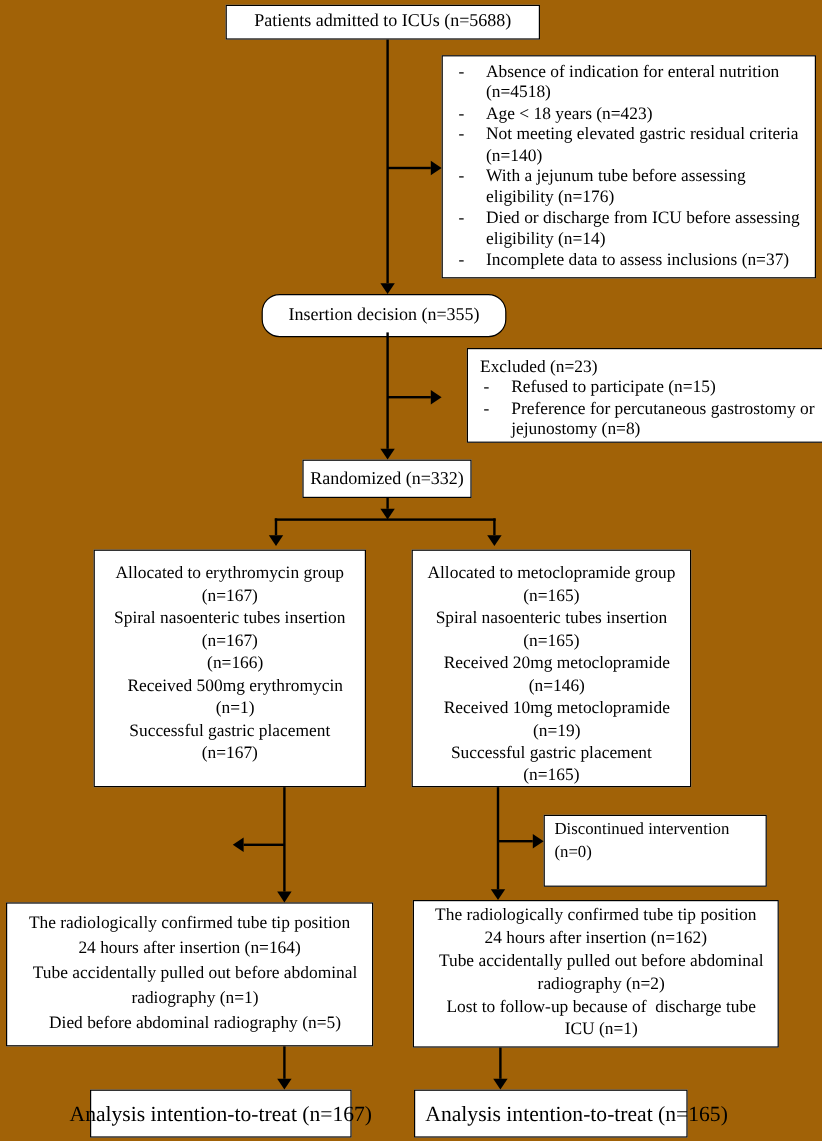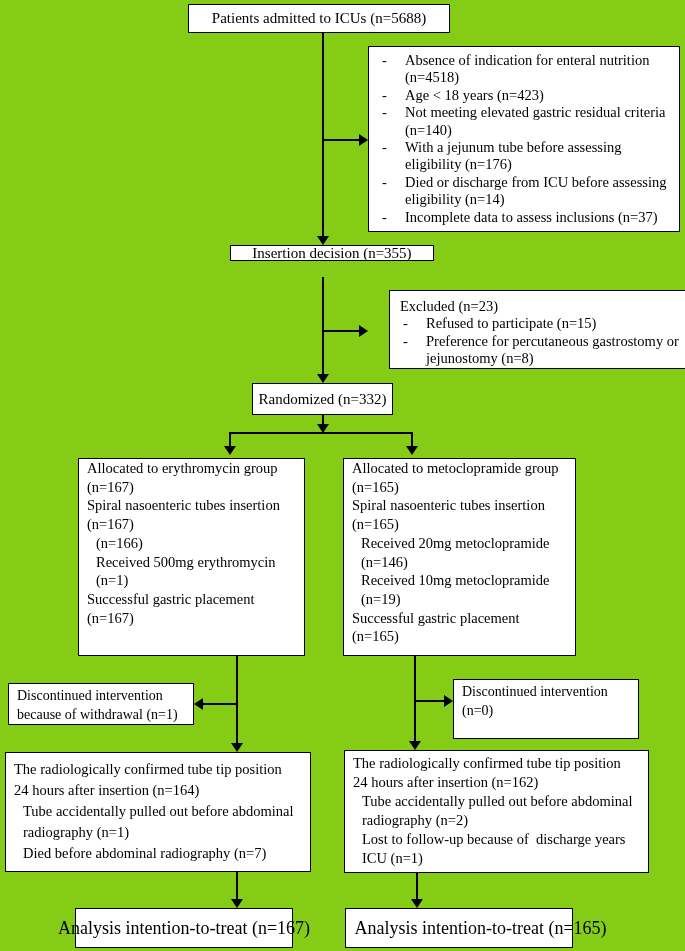--- a/index.html
+++ b/index.html
@@ -1,31 +1,31 @@
 <!DOCTYPE html>
 <html><head>
 <meta charset="utf-8">
 <title>CONSORT Flow Diagram</title>
 <style>
   html,body{margin:0;padding:0;background:#ffffff;}
   .canvas{
-    position:relative;width:685px;height:951px;background:#84cc16;
+    position:relative;width:685px;height:951px;background:#a16207;
     font-family:"Liberation Serif","DejaVu Serif",serif;color:#000;
     overflow:hidden;
   }
   .box{
     position:absolute;border:1.5px solid #000;background:#fff;
     box-sizing:border-box;
   }
   .center-box{
     display:flex;align-items:center;justify-content:center;
     font-size:15px;white-space:nowrap;
   }
   .center-box.small{font-size:18px;}
-  .lines-box{font-size:14.5px;padding:0 8px;}
+  .lines-box{font-size:14.5px;padding:10px 8px;text-align:center;}
   .tline{white-space:pre;}
   .tline.ind1{padding-left:9px;}
   .lh187 .tline{line-height:18.7px;}
   .lh21 .tline{line-height:21px;}
   .lh19 .tline{line-height:19px;}
   .list-box{font-size:14.5px;line-height:17.4px;padding:5px 4px 5px 8px;}
   .list-title{padding-left:2px;}
   .bullet-row{display:flex;}
   .dash{width:28px;flex:none;padding-left:5px;box-sizing:border-box;}
   .btext{flex:1;}
@@ -68,21 +68,21 @@
           <span class="dash">-</span>
           <span class="btext">Died or discharge from ICU before assessing eligibility (n=14)</span>
         </div>
         <div class="bullet-row">
           <span class="dash">-</span>
           <span class="btext">Incomplete data to assess inclusions (n=37)</span>
         </div>
       </div>
   </div>
 
-  <div class="box center-box" style="left:230px;top:245px;width:204px;height:16px;">
+  <div class="box center-box" style="left:218px;top:245px;width:204px;height:36px;border-radius:15px;">
     <span>Insertion decision (n=355)</span>
   </div>
 
   <div class="box list-box" style="left:368px;top:290px;width:312px;height:79px;padding-top:7px;margin-left:21px;">
     <div class="list-title">Excluded (n=23)</div>
     <div>
         <div class="bullet-row">
           <span class="dash">-</span>
           <span class="btext">Refused to participate (n=15)</span>
         </div>
@@ -115,42 +115,39 @@
       <div class="tline">Spiral nasoenteric tubes insertion</div>
       <div class="tline">(n=165)</div>
       <div class="tline ind1">Received 20mg metoclopramide</div>
       <div class="tline ind1">(n=146)</div>
       <div class="tline ind1">Received 10mg metoclopramide</div>
       <div class="tline ind1">(n=19)</div>
       <div class="tline">Successful gastric placement</div>
       <div class="tline">(n=165)</div>
     </div>
 
-  <div class="box wrap-box" style="left:8px;top:683px;width:186px;height:42px;">
-    <span>Discontinued intervention because of withdrawal (n=1)</span>
-  </div>
 
   <div class="box wrap-box" style="left:453px;top:679px;width:186px;height:60px;">
     <span>Discontinued intervention (n=0)</span>
   </div>
 
   <div class="box lines-box lh21" style="left:5px;top:752px;width:306px;height:120px;padding-top:6px;">
       <div class="tline">The radiologically confirmed tube tip position</div>
       <div class="tline">24 hours after insertion (n=164)</div>
       <div class="tline ind1">Tube accidentally pulled out before abdominal</div>
       <div class="tline ind1">radiography (n=1)</div>
-      <div class="tline ind1">Died before abdominal radiography (n=7)</div>
+      <div class="tline ind1">Died before abdominal radiography (n=5)</div>
     </div>
 
   <div class="box lines-box lh19" style="left:344px;top:750px;width:305px;height:123px;padding-top:3px;">
       <div class="tline">The radiologically confirmed tube tip position</div>
       <div class="tline">24 hours after insertion (n=162)</div>
       <div class="tline ind1">Tube accidentally pulled out before abdominal</div>
       <div class="tline ind1">radiography (n=2)</div>
-      <div class="tline ind1">Lost to follow-up because of  discharge years</div>
+      <div class="tline ind1">Lost to follow-up because of  discharge tube</div>
       <div class="tline ind1">ICU (n=1)</div>
     </div>
 
   <div class="box center-box small" style="left:75px;top:908px;width:218px;height:40px;">
     <span>Analysis intention-to-treat (n=167)</span>
   </div>
 
   <div class="box center-box small" style="left:345px;top:908px;width:228px;height:40px;padding-left:43px;">
     <span>Analysis intention-to-treat (n=165)</span>
   </div>

